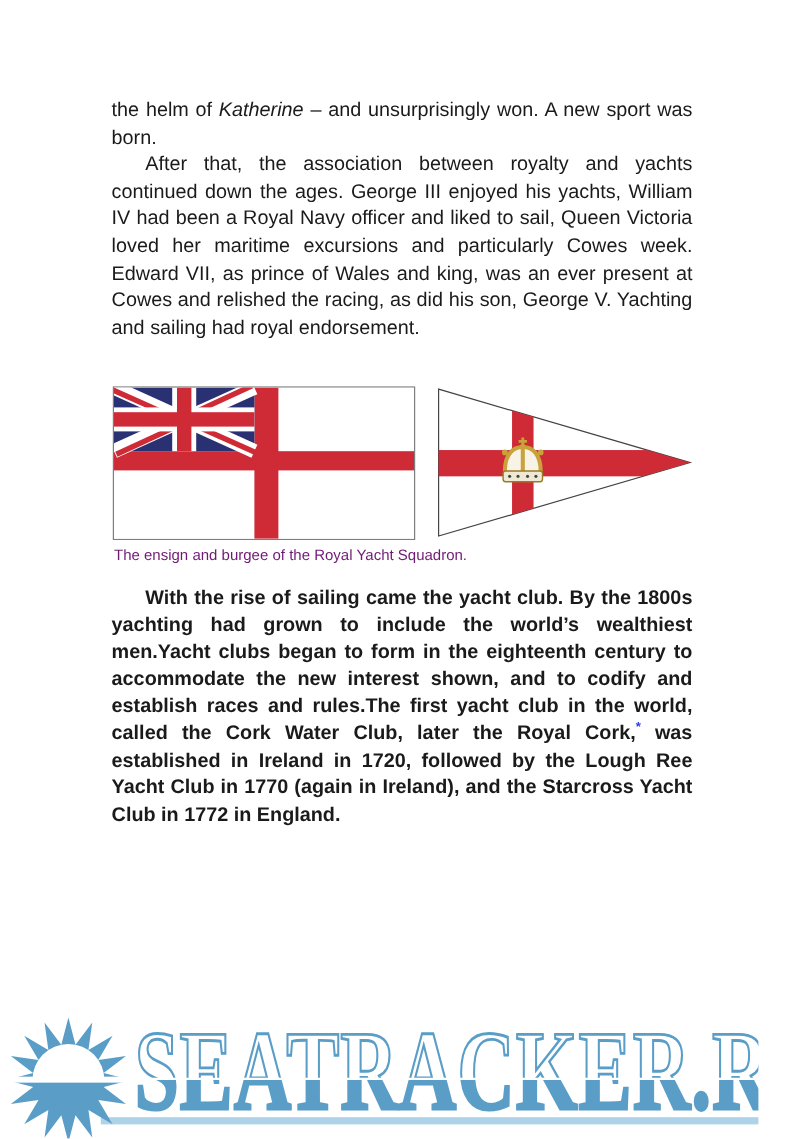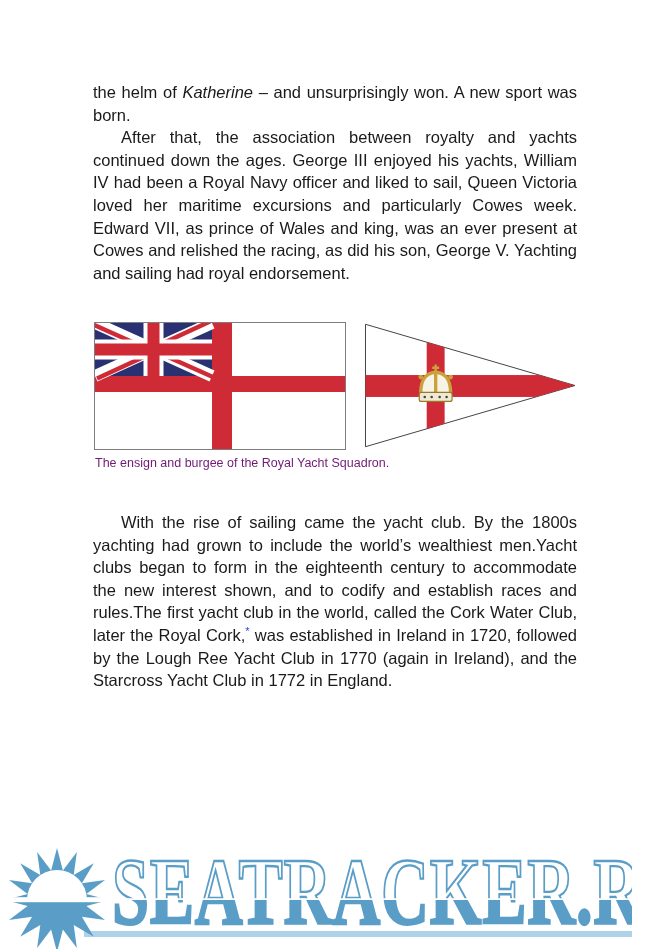--- a/index.html
+++ b/index.html
@@ -6,21 +6,21 @@
   .page{
     position:relative;width:632px;height:949px;background:#ffffff;overflow:hidden;
     font-family:"Liberation Sans",sans-serif;color:#1a1a1a;
   }
   
   .text-block{position:absolute;left:93px;width:484px;text-align:justify;
     font-size:16.5px;line-height:22.6px;}
   .text-block p{margin:0;}
   .text-block p.indent{text-indent:28px;}
   #block-top{top:81px;}
-  #block-bottom{top:511px;}
+  #block-bottom{top:487px;font-weight:bold;}
   .italic{font-style:italic;}
   .footnote-link{color:#2B3FE0;font-size:11px;vertical-align:super;line-height:0;cursor:pointer;text-decoration:none;}
   
   .figure{position:absolute;left:94px;top:322px;width:483px;height:128px;display:flex;align-items:flex-start;}
   .ensign-box{width:252px;height:128px;border:1px solid #7d7d7d;box-sizing:border-box;background:#fff;}
   .ensign-box svg{display:block;}
   .figure-gap{width:18px;height:1px;}
   .burgee-box{width:213px;height:127px;}
   .caption{position:absolute;left:95px;top:455px;font-size:12.5px;line-height:16px;color:#701a75;}
   

